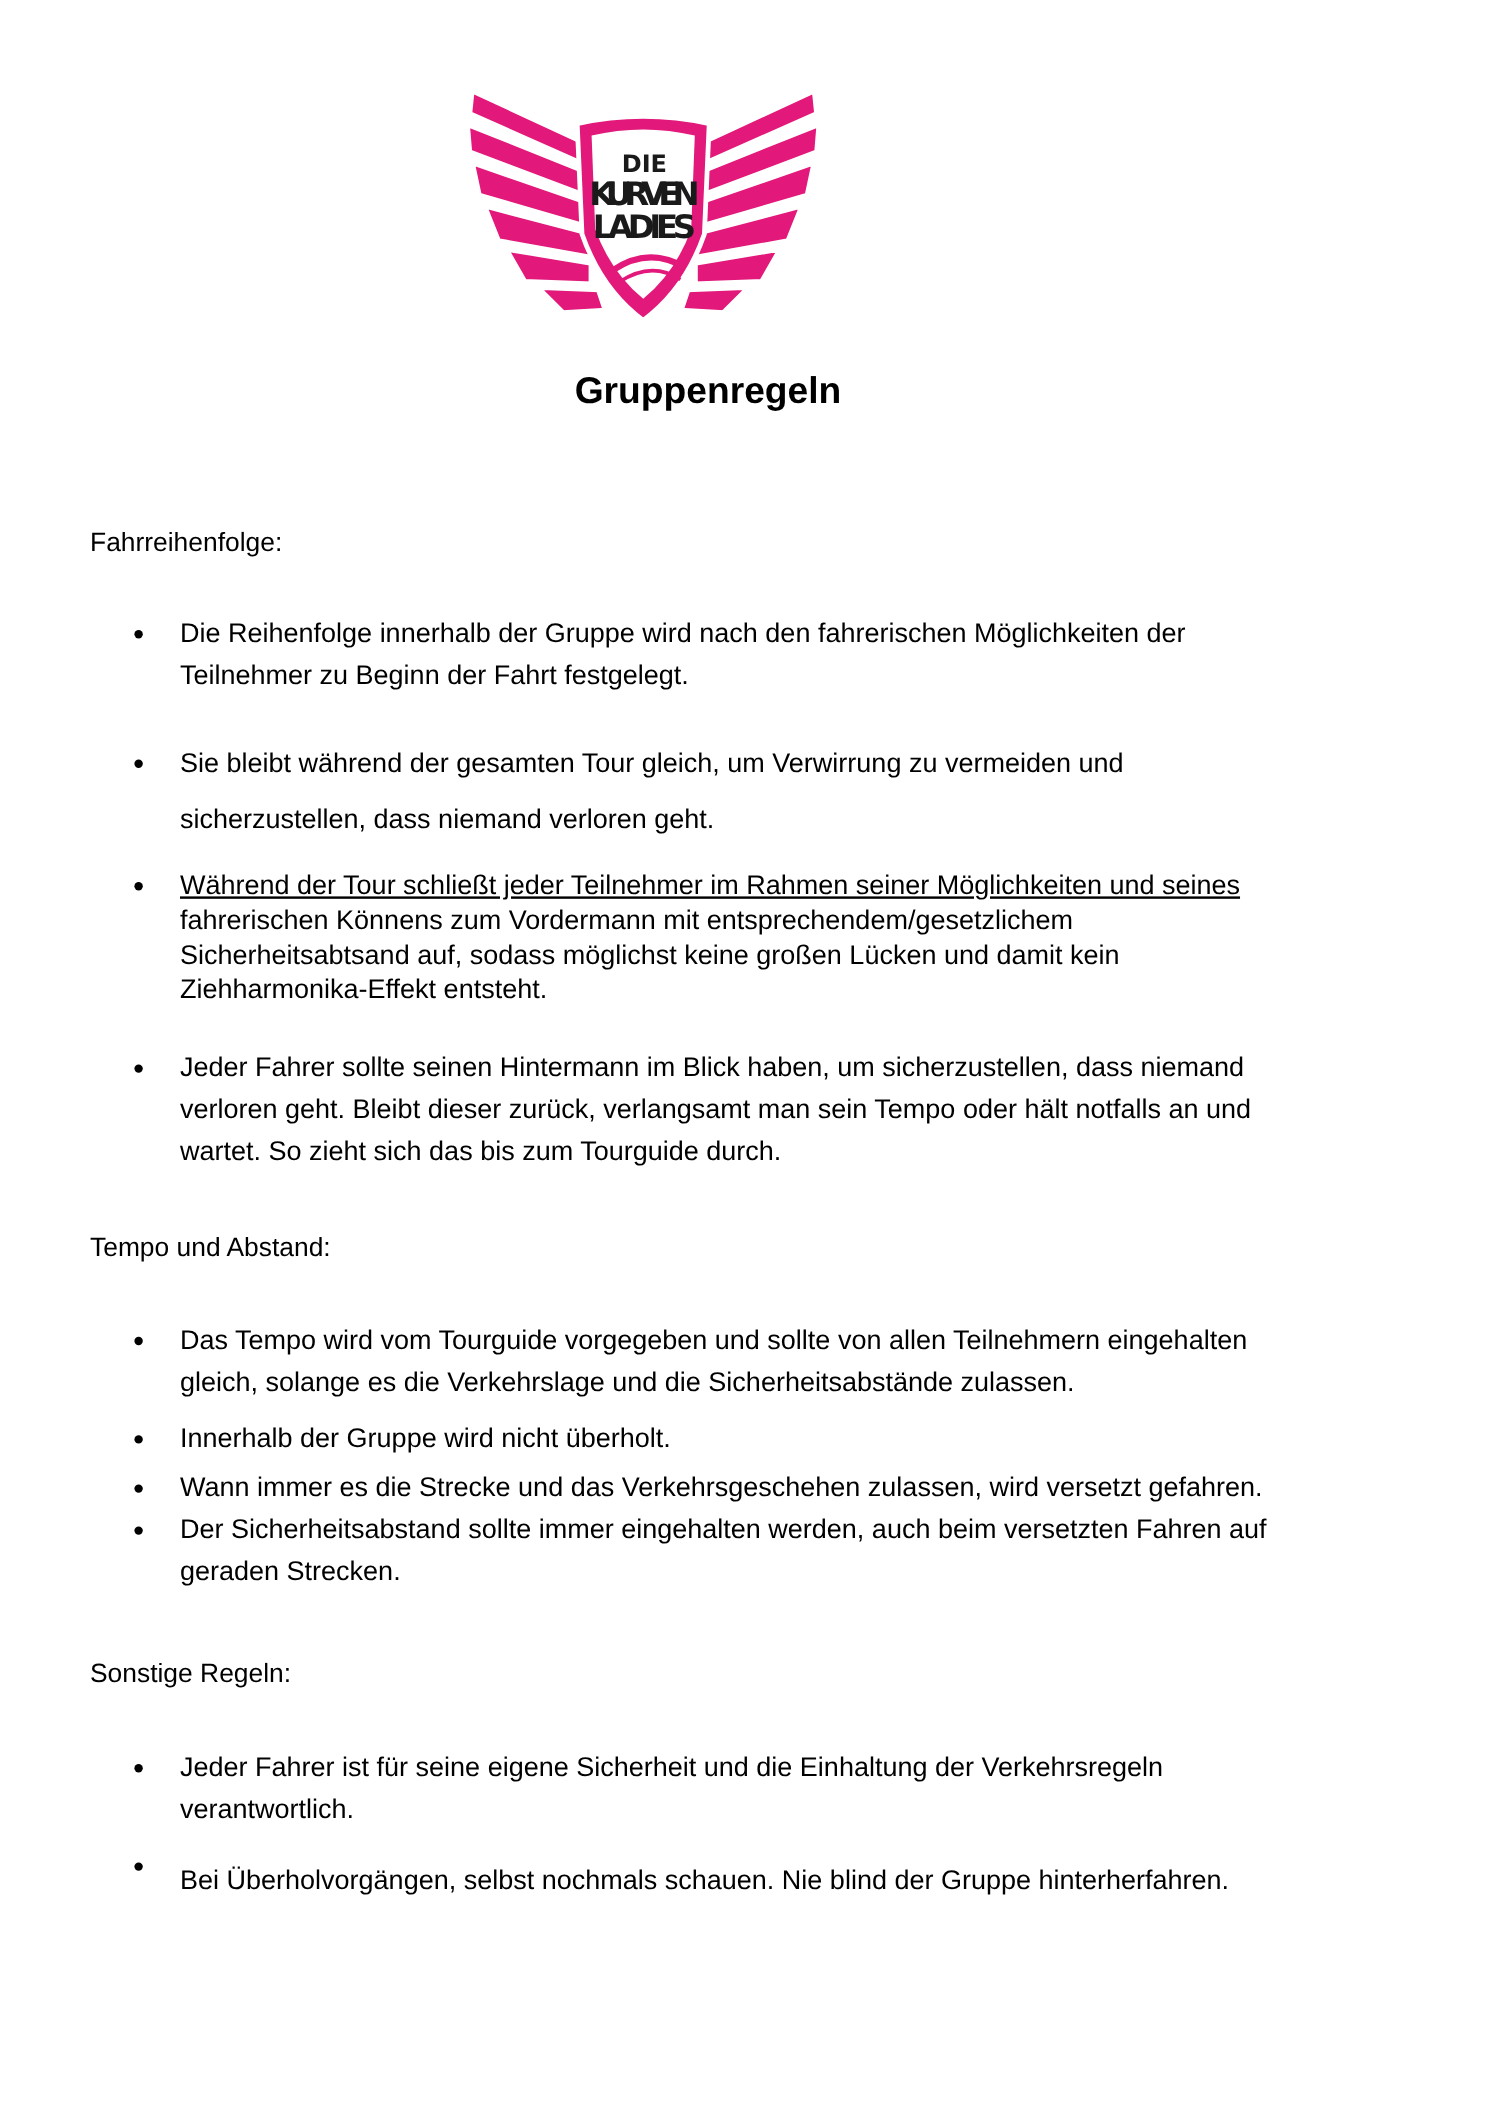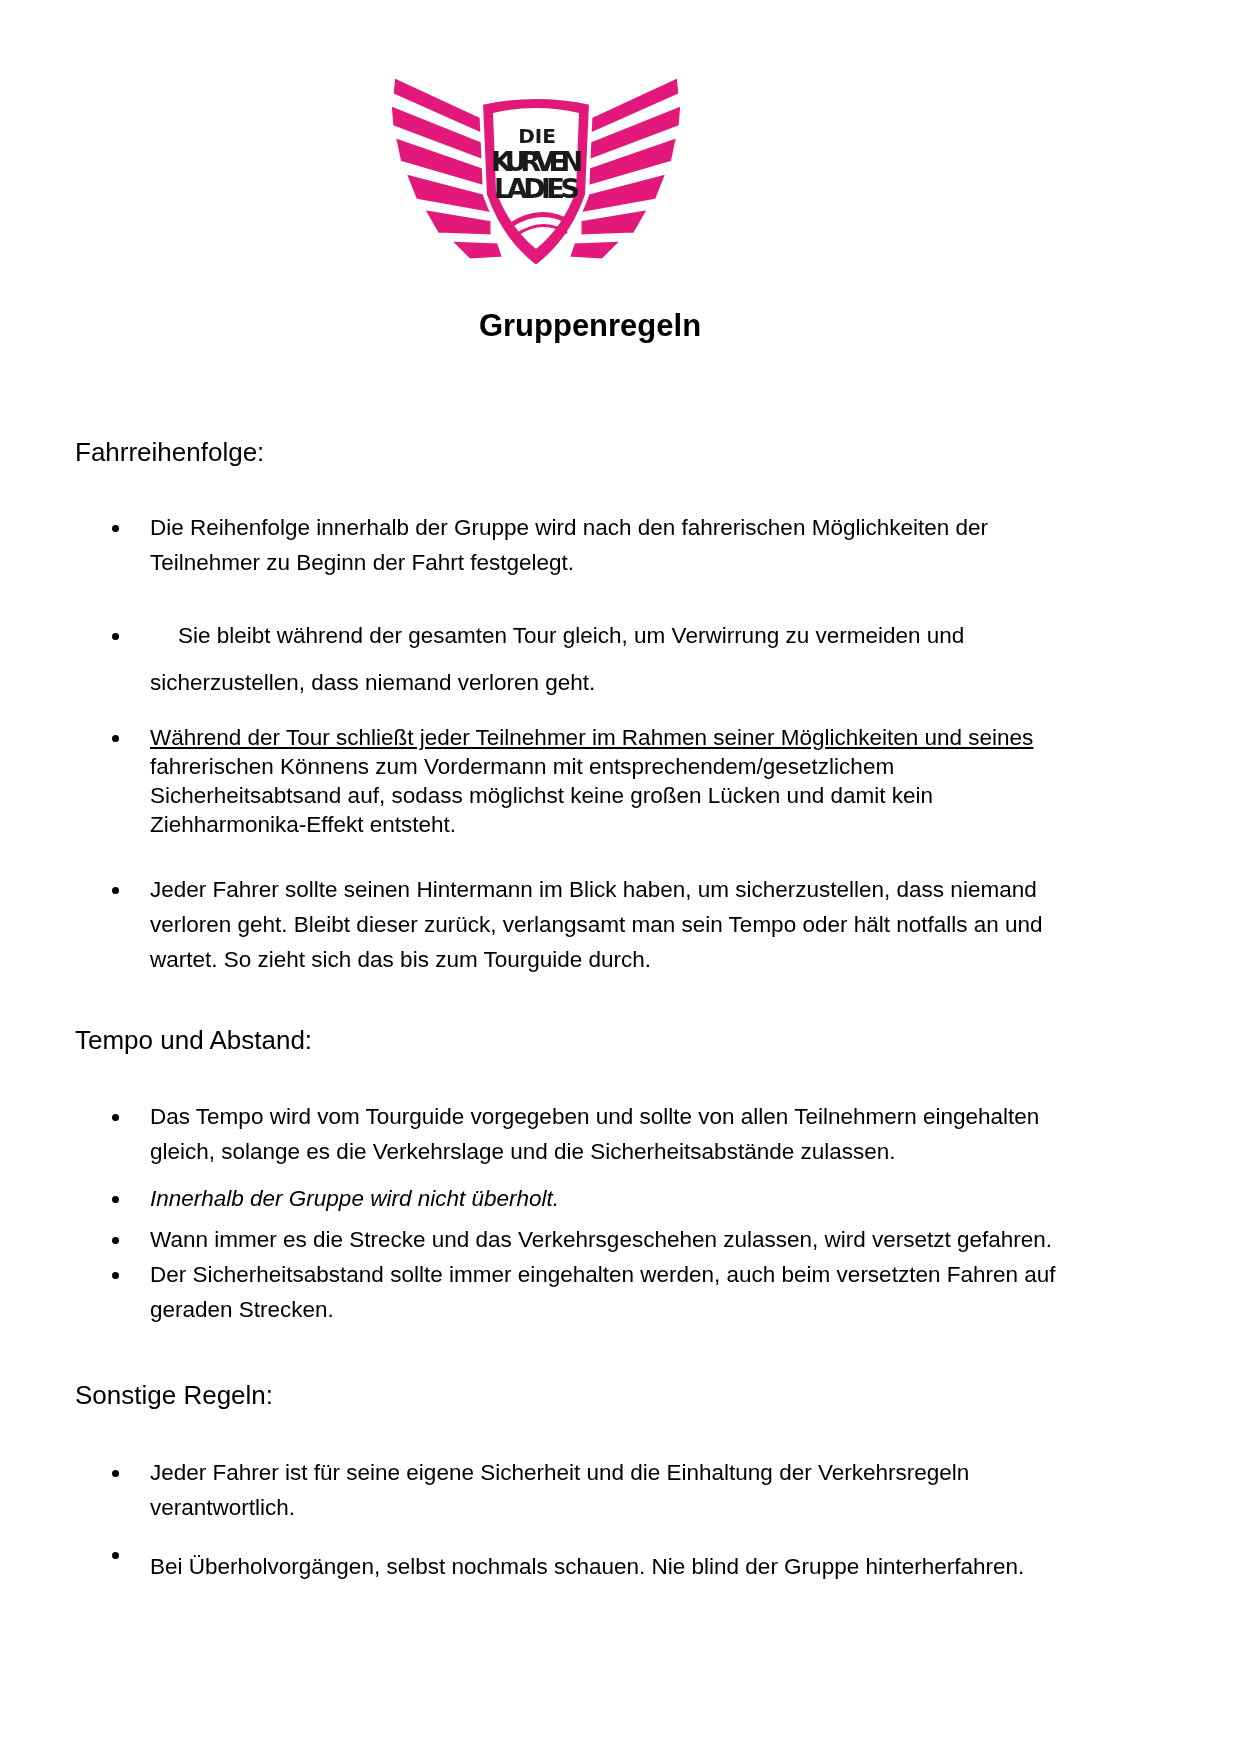--- a/index.html
+++ b/index.html
@@ -2,21 +2,21 @@
 <html><head>
 <meta charset="utf-8">
 <style>
   html, body { margin: 0; padding: 0; background: #ffffff; }
   body { width: 1240px; height: 1755px; position: relative; overflow: hidden;
          font-family: "Liberation Sans", sans-serif; color: #000; }
   .logo { position: absolute; left: 381px; top: 55px; width: 310px; height: 220px; }
   .title { position: absolute; left: 0; width: 1140px; top: 308px; text-align: center;
            font-weight: bold; font-size: 31px; padding-left: 0; }
   .title span { display: inline-block; margin-left: 0; }
-  .sec { position: absolute; left: 75px; font-size: 26px; line-height: 30px; }
+  .sec { position: absolute; left: 75px; font-size: 22px; line-height: 30px; }
   .bullet { position: absolute; left: 112px; width: 1060px; font-size: 22.5px; }
   .bullet .dot { position: absolute; left: 0; top: 0; width: 7px; height: 7px; background: #000;
                  border-radius: 50%; }
   .bullet .txt { position: absolute; left: 38px; width: 1040px; white-space: nowrap; }
   .ln { position: absolute; left: 0; white-space: nowrap; line-height: 26px; }
 </style>
 </head>
 <body>
 
 <div class="logo">
@@ -58,21 +58,21 @@
   <span class="dot" style="top:10px;"></span>
   <div class="txt">
     <div class="ln" style="top:0;">Die Reihenfolge innerhalb der Gruppe wird nach den fahrerischen Möglichkeiten der</div>
     <div class="ln" style="top:35px;">Teilnehmer zu Beginn der Fahrt festgelegt.</div>
   </div>
 </div>
 
 <div class="bullet" style="top:623px;">
   <span class="dot" style="top:10px;"></span>
   <div class="txt">
-    <div class="ln" style="top:0;margin-left:28px;">Sie bleibt während der gesamten Tour gleich, um Verwirrung zu vermeiden und</div>
+    <div class="ln" style="top:0;">Sie bleibt während der gesamten Tour gleich, um Verwirrung zu vermeiden und</div>
     <div class="ln" style="top:35px;margin-top:12px;">sicherzustellen, dass niemand verloren geht.</div>
   </div>
 </div>
 
 <div class="bullet" style="top:725px;">
   <span class="dot" style="top:10px;"></span>
   <div class="txt">
     <div class="ln" style="top:0;text-decoration:underline;">Während der Tour schließt jeder Teilnehmer im Rahmen seiner Möglichkeiten und seines</div>
     <div class="ln" style="top:29px;">fahrerischen Könnens zum Vordermann mit entsprechendem/gesetzlichem</div>
     <div class="ln" style="top:58px;">Sicherheitsabtsand auf, sodass möglichst keine großen Lücken und damit kein</div>
@@ -95,21 +95,21 @@
   <span class="dot" style="top:10px;"></span>
   <div class="txt">
     <div class="ln" style="top:0;">Das Tempo wird vom Tourguide vorgegeben und sollte von allen Teilnehmern eingehalten</div>
     <div class="ln" style="top:35px;">gleich, solange es die Verkehrslage und die Sicherheitsabstände zulassen.</div>
   </div>
 </div>
 
 <div class="bullet" style="top:1186px;">
   <span class="dot" style="top:10px;"></span>
   <div class="txt">
-    <div class="ln" style="top:0;font-style:italic;">Innerhalb der Gruppe wird nicht überholt.</div>
+    <div class="ln" style="top:0;">Innerhalb der Gruppe wird nicht überholt.</div>
   </div>
 </div>
 
 <div class="bullet" style="top:1227px;">
   <span class="dot" style="top:10px;"></span>
   <div class="txt">
     <div class="ln" style="top:0;">Wann immer es die Strecke und das Verkehrsgeschehen zulassen, wird versetzt gefahren.</div>
   </div>
 </div>
 

